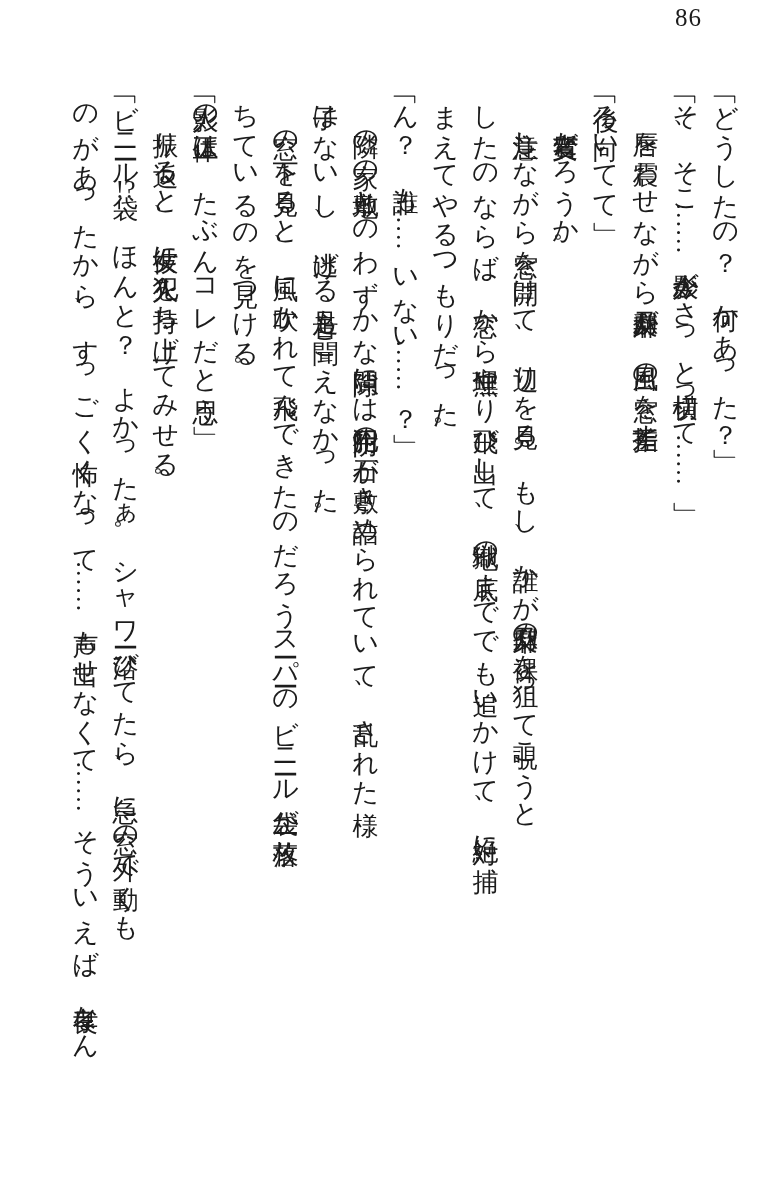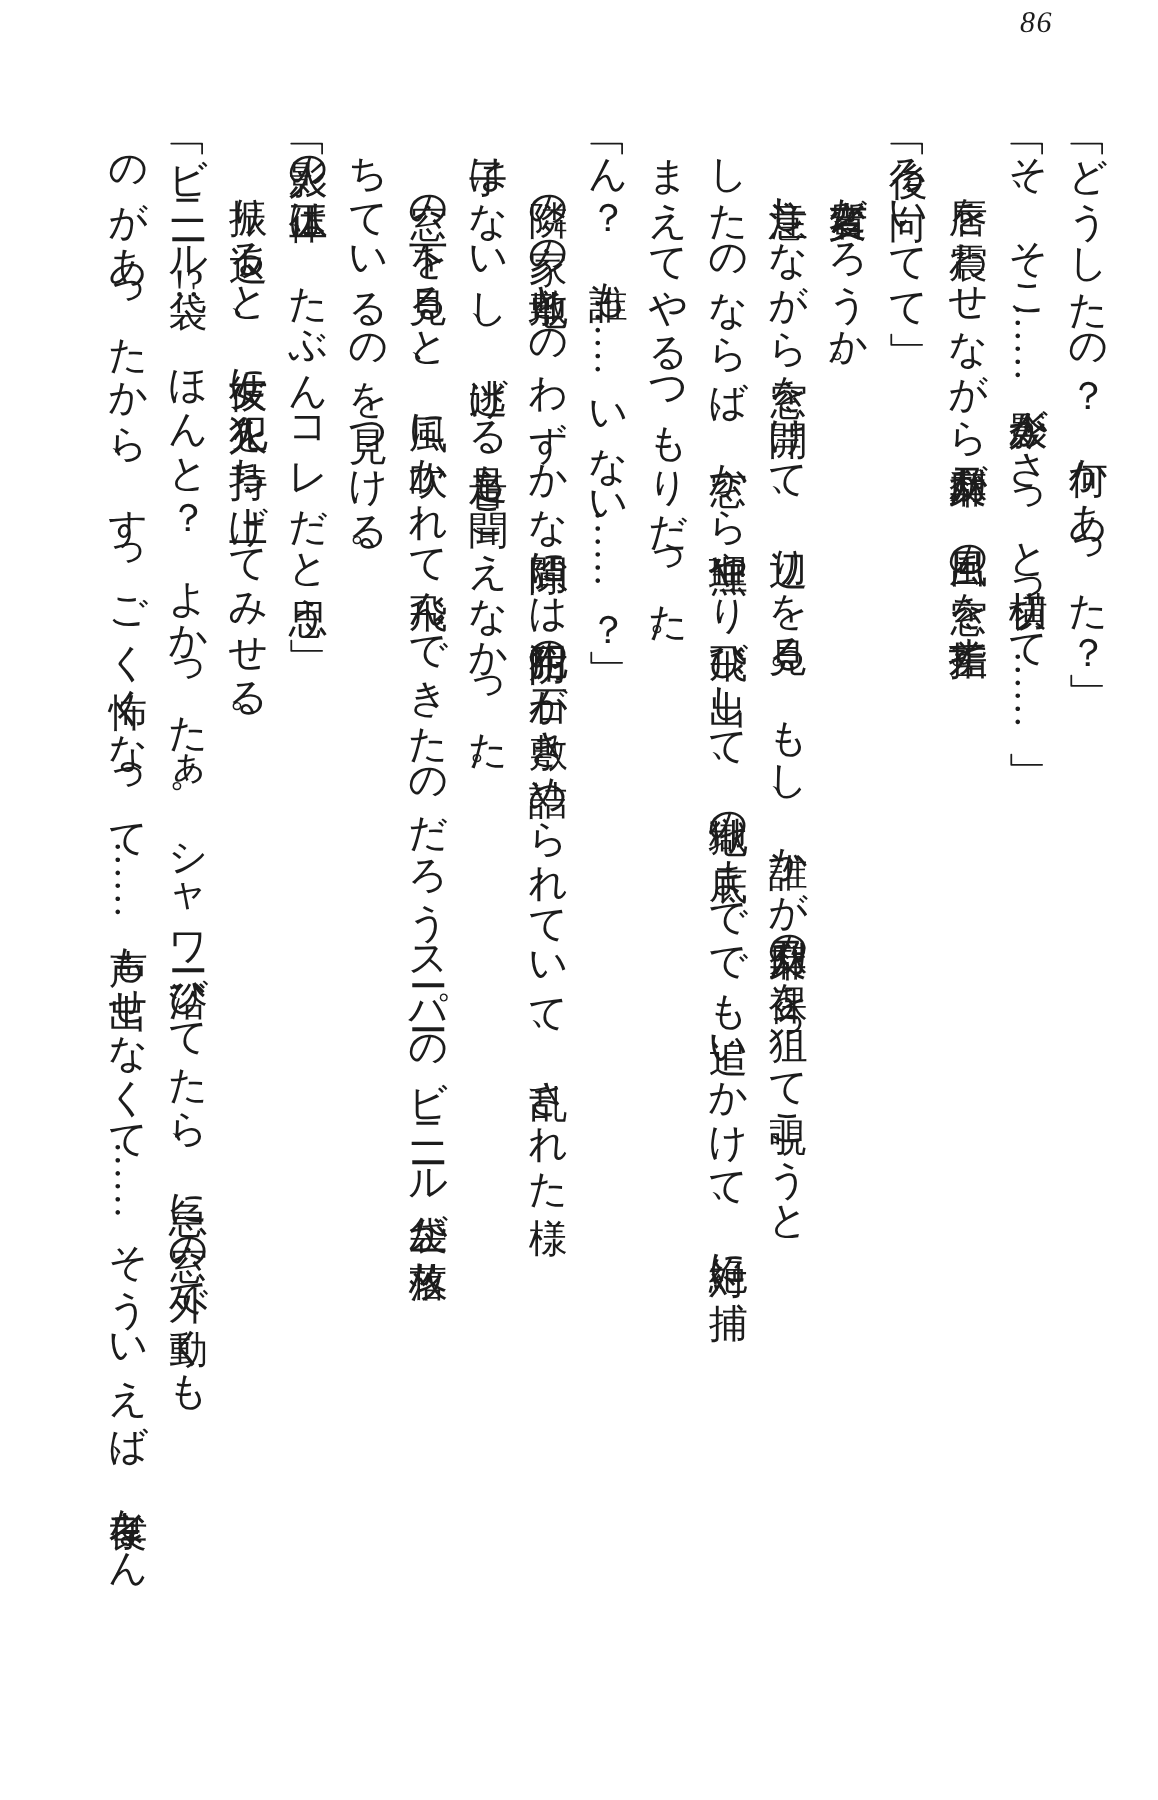--- a/index.html
+++ b/index.html
@@ -14,22 +14,21 @@
   .book-page {
     position: relative;
     width: 772px;
     height: 1200px;
     overflow: hidden;
   }
   .page-number {
     position: absolute;
     top: 4px;
     right: 70px;
-    font-size: 20px;
-    font-style: italic;
+    font-size: 25px;
     letter-spacing: 1px;
   }
   .text-block {
     position: absolute;
     top: 87px;
     right: 27px;
     width: 680px;
     height: 1065px;
     writing-mode: vertical-rl;
     text-orientation: mixed;

